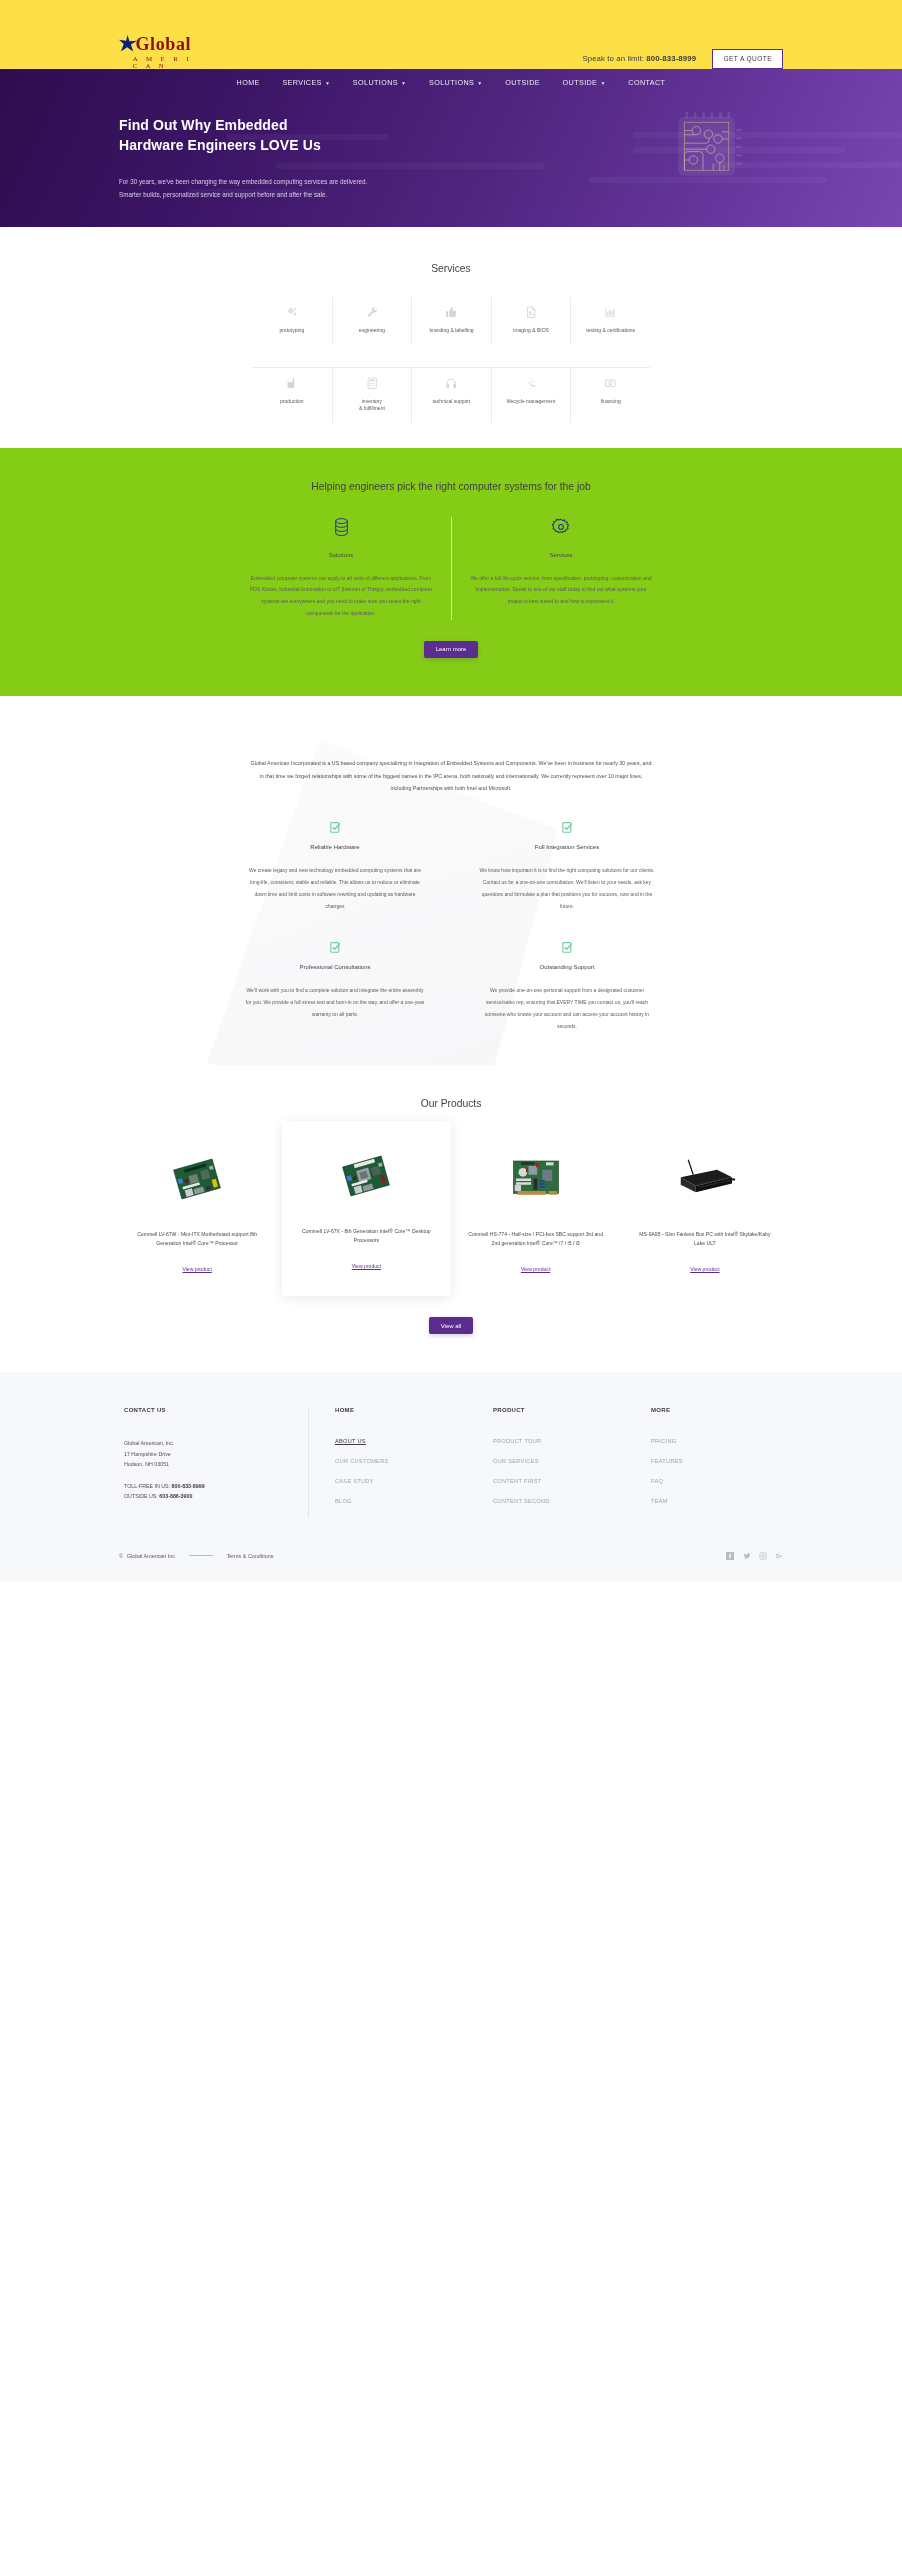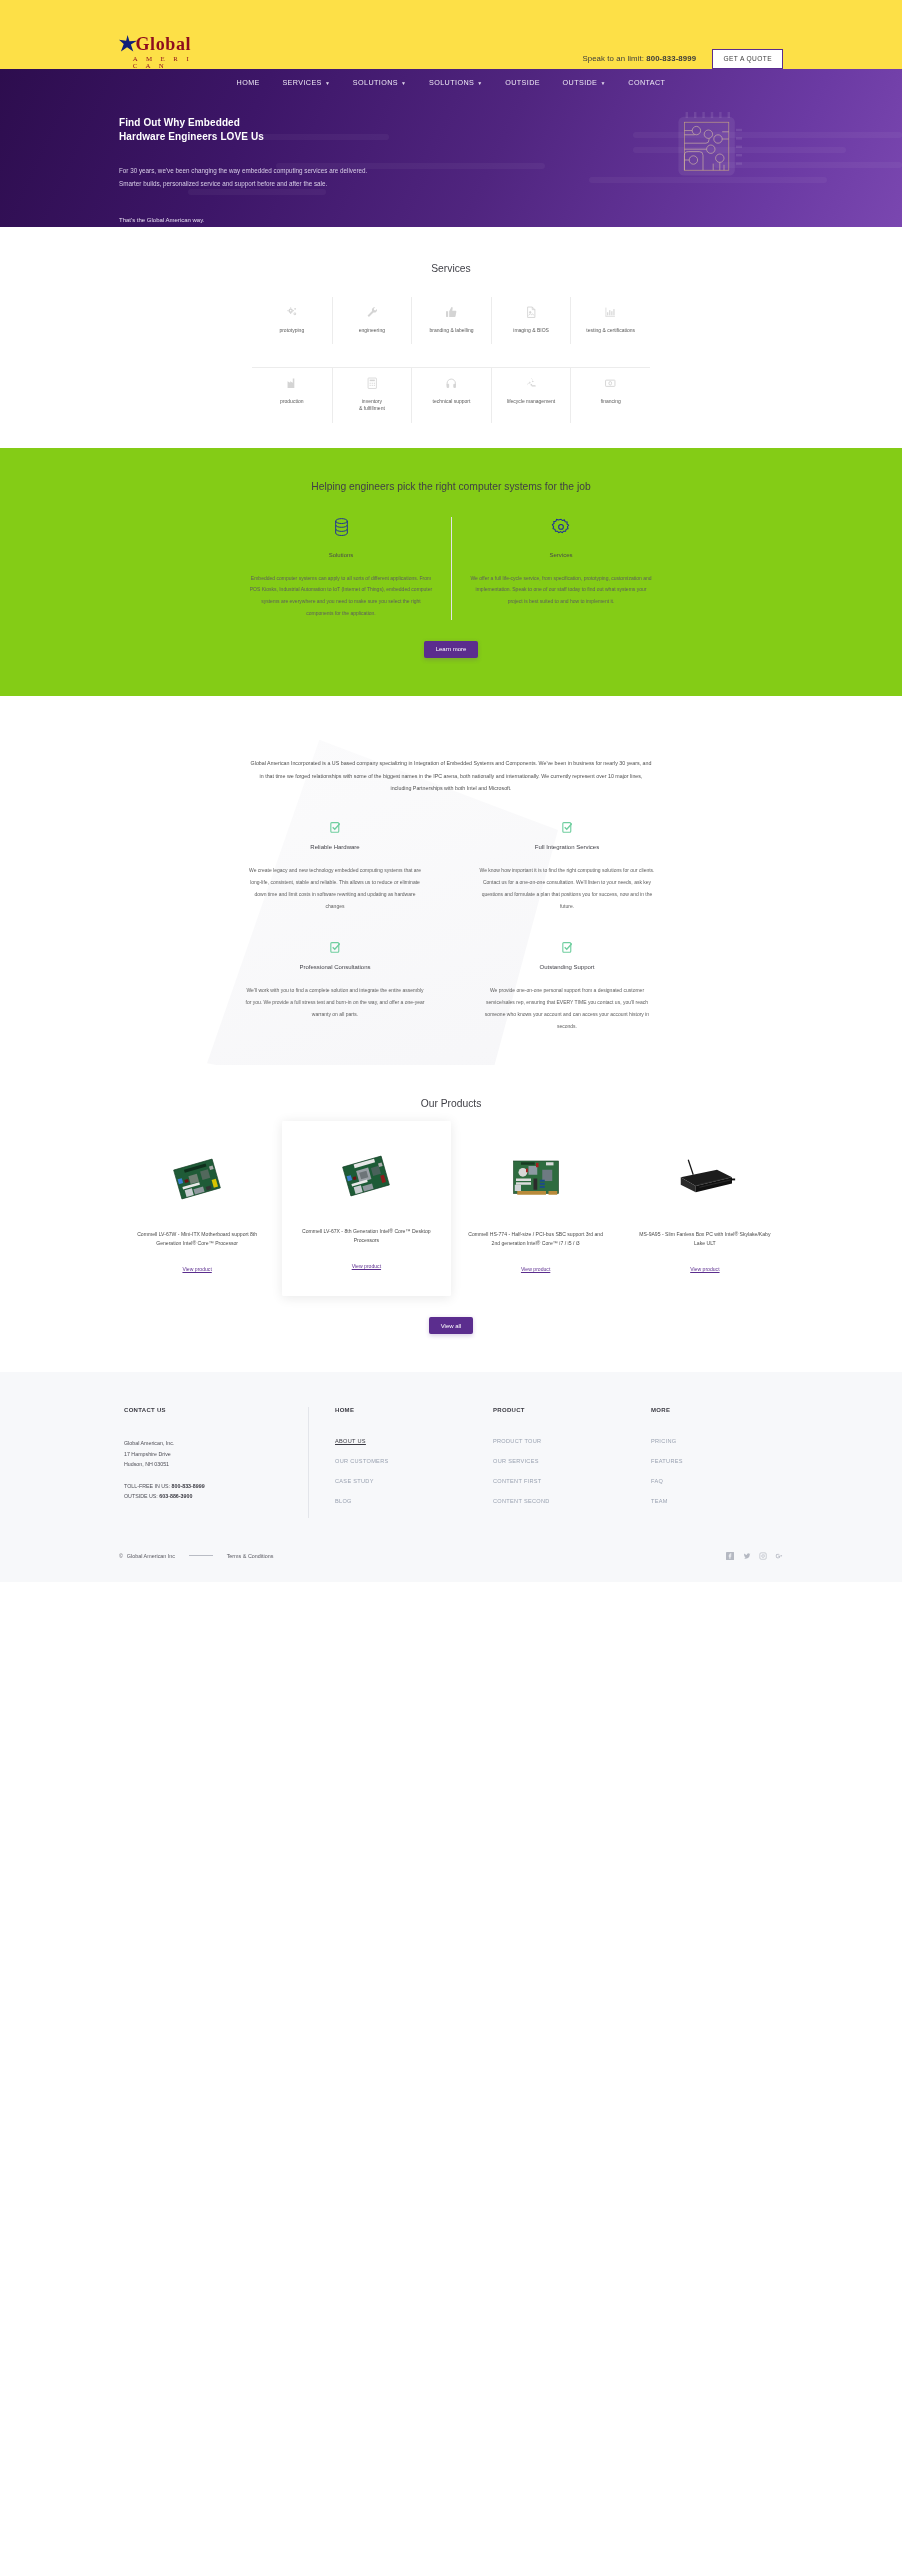--- a/index.html
+++ b/index.html
@@ -50,21 +50,21 @@
     position:relative; z-index:4;
   }
   .nav-item {
     color:#efeaf6; font-size:7.2px; letter-spacing:0.4px; display:flex; align-items:center;
     gap:3.1px; cursor:pointer;
   }
   .caret { font-size:5px; opacity:.9; }
   .hero-inner { display:flex; position:relative; z-index:3; padding:0 119px; }
   .hero-left { width:351px; padding-top:20px; }
   .hero-title {
-    color:#fff; font-size:10px; font-weight:bold; line-height:1.42; letter-spacing:0.1px;
+    color:#fff; font-size:14px; font-weight:bold; line-height:1.42; letter-spacing:0.1px;
   }
   .hero-body {
     color:#d9cfe8; font-size:6.3px; line-height:2.05; margin-top:20.7px; max-width:263px;
   }
   .hero-tag { color:#e4dcef; font-size:6px; margin-top:26px; }
   .chip-wrap { position:absolute; right:160px; top:15.7px; width:72px; height:69px; }
 
   
   .services { background:#fff; padding:36px 0 25px; }
   .sec-title { text-align:center; font-size:10.3px; color:#3f3f46; font-weight:normal; }

